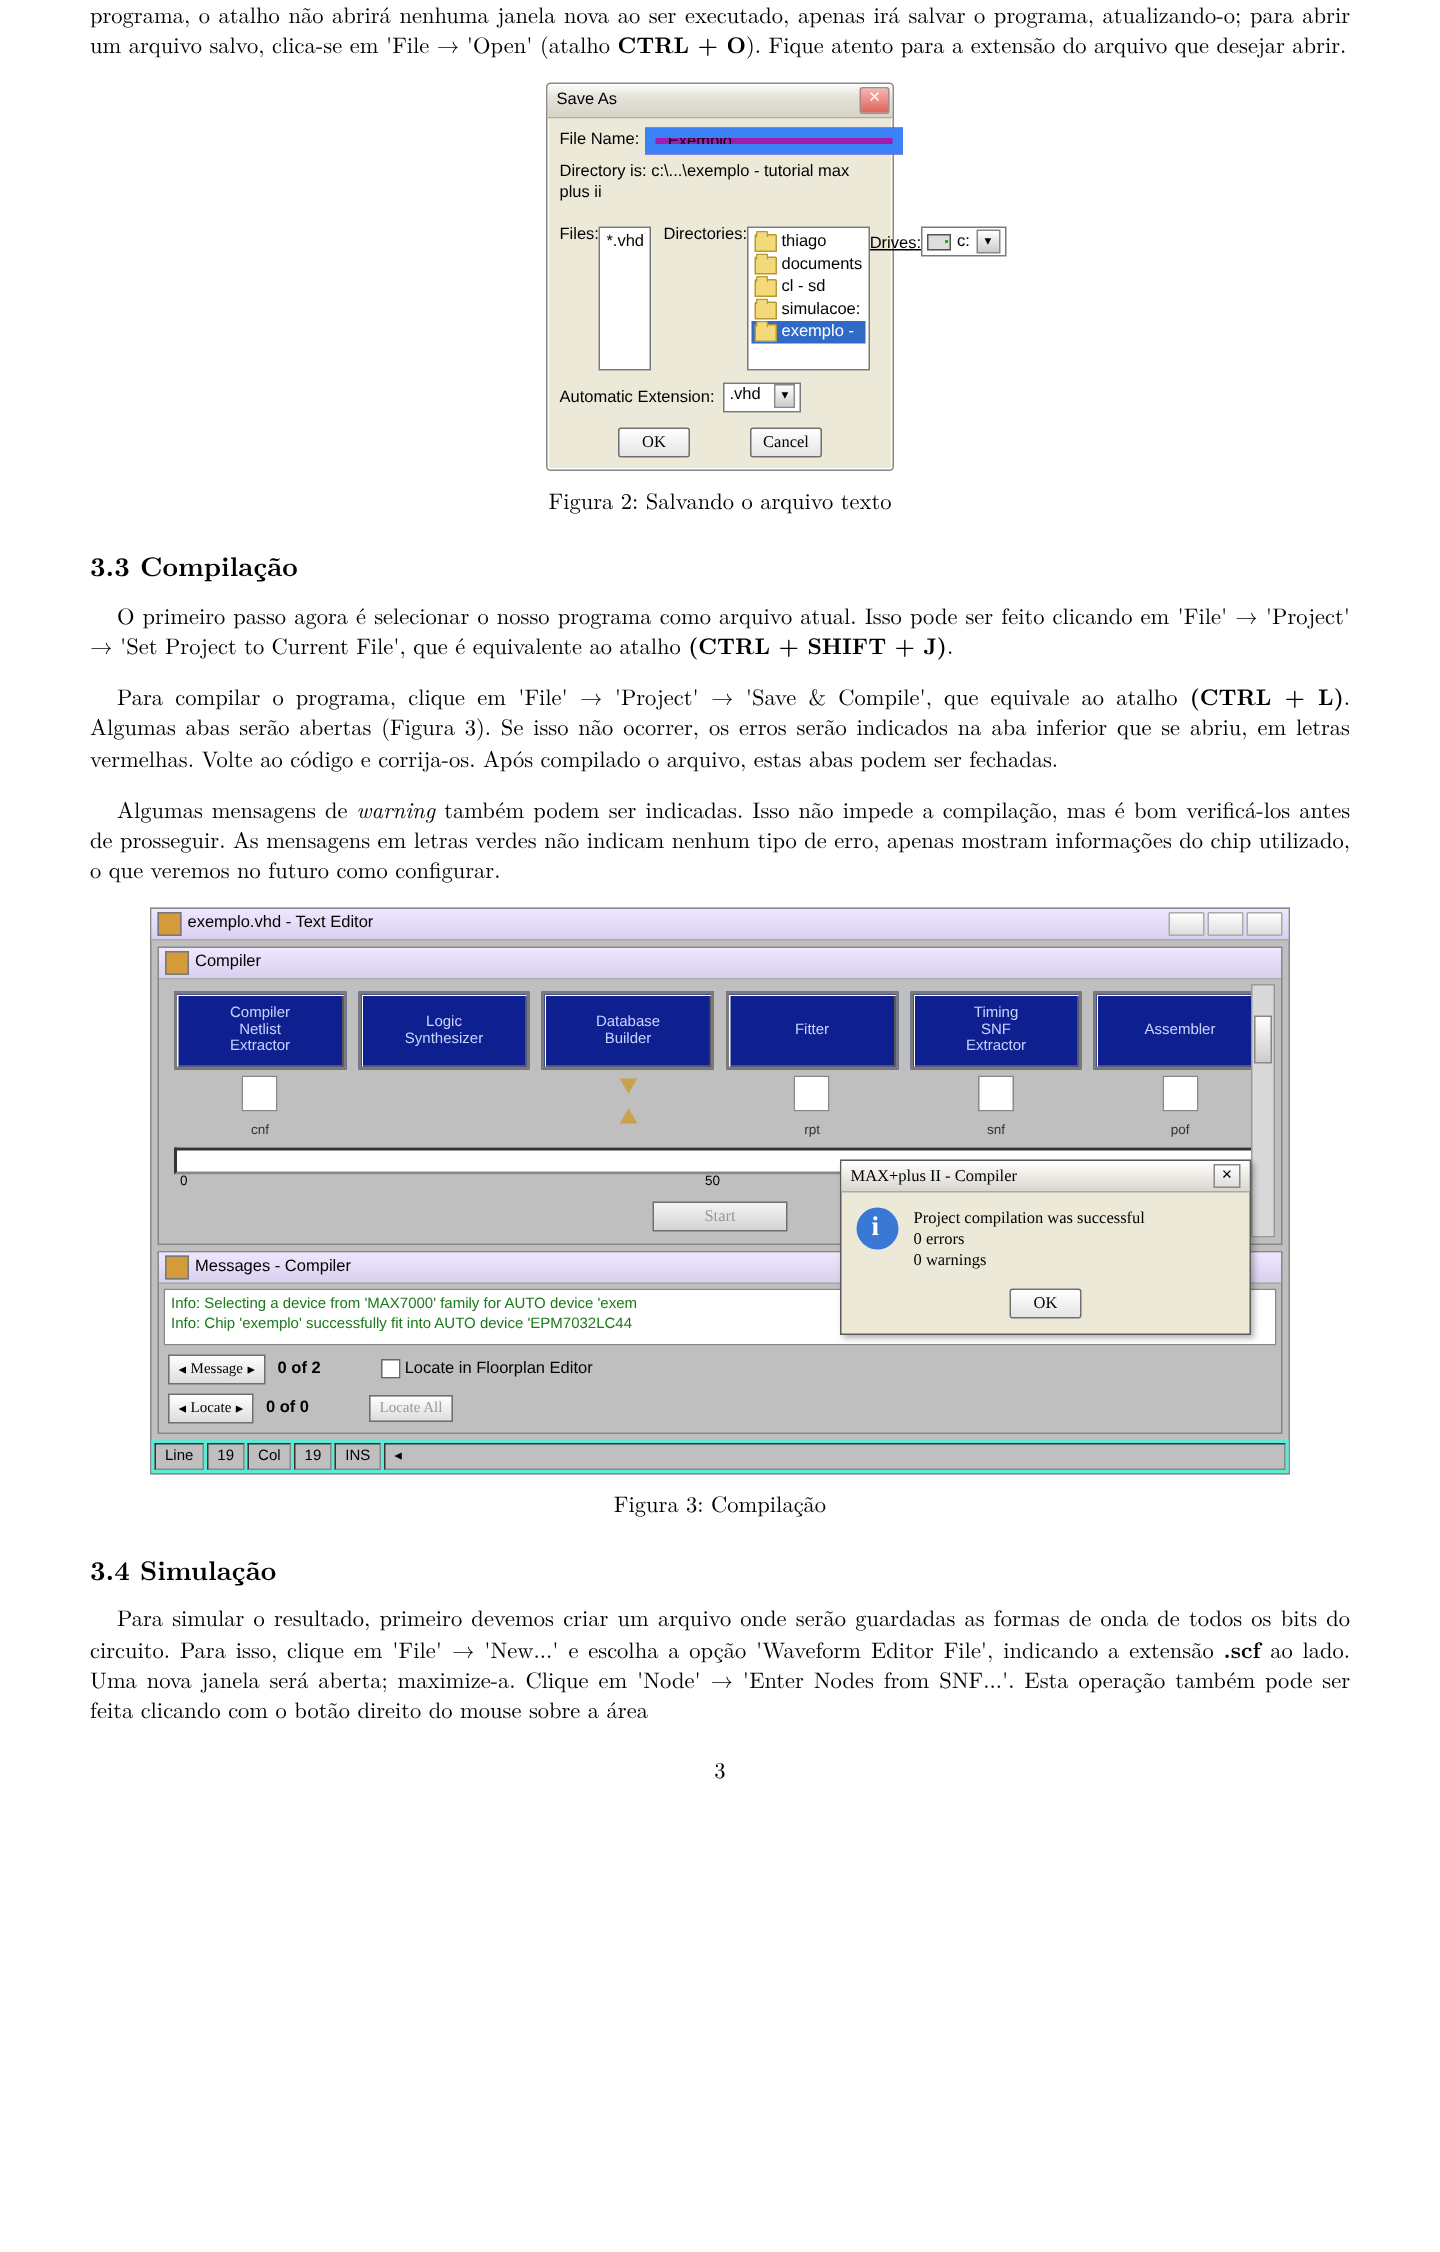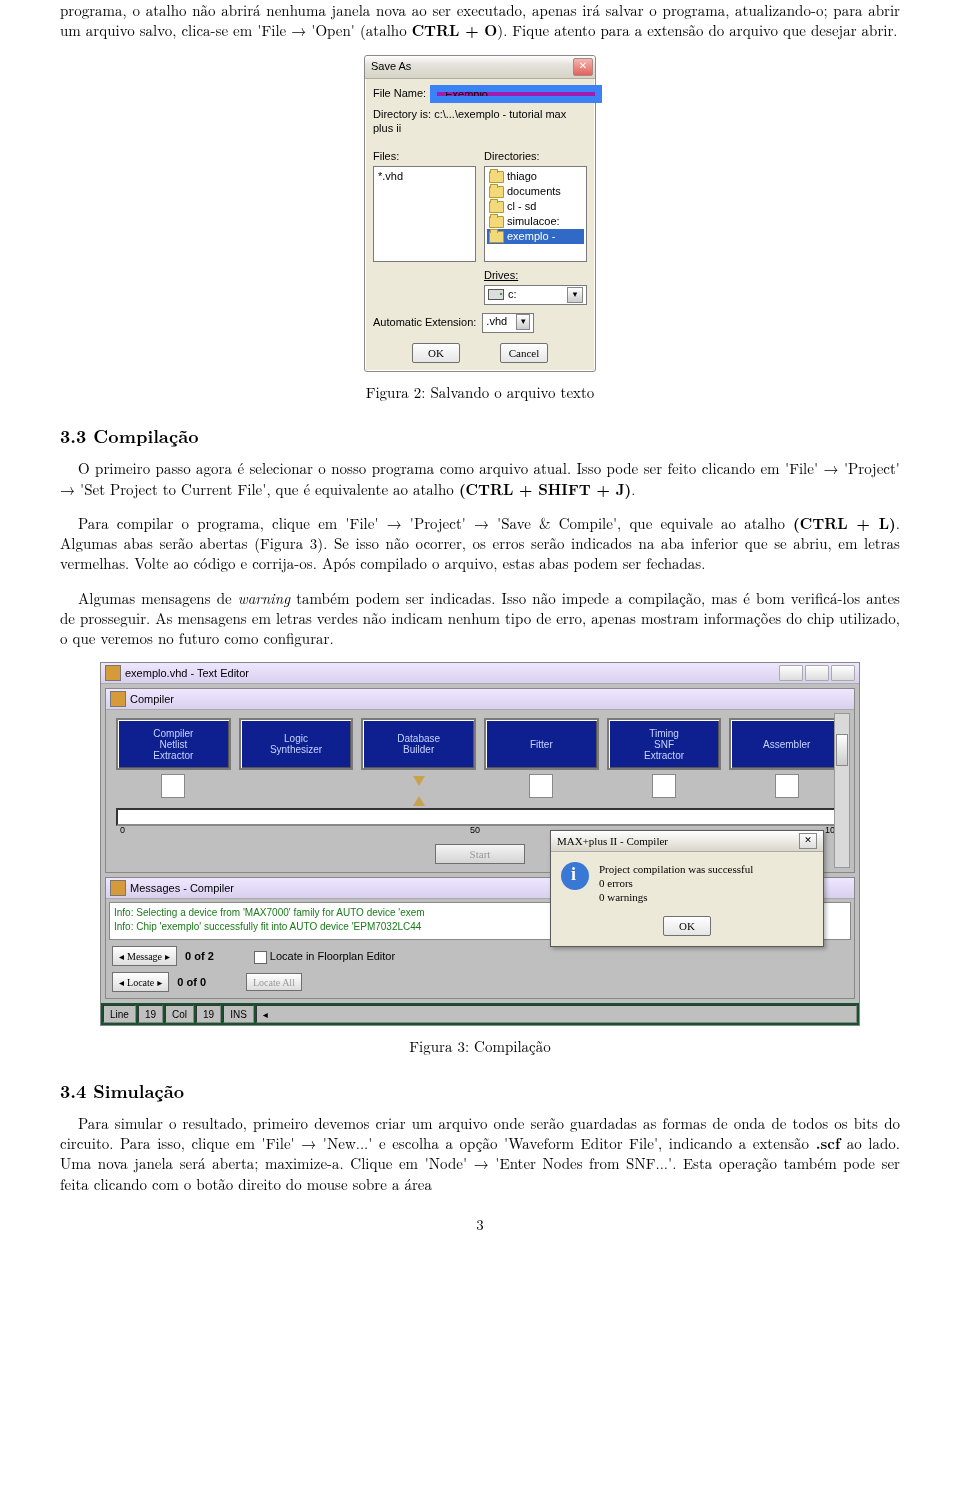--- a/index.html
+++ b/index.html
@@ -41,21 +41,21 @@
   }
   .saveas .body{ padding:6px 8px 8px 8px; }
   .saveas .row{ display:flex; align-items:center; margin-bottom:4px; gap:4px;}
   .saveas label{ white-space:nowrap; }
   .saveas input[type=text].fn{
     flex:1; height:18px; border:7px solid #3b82f6; background:#a21caf; padding:0 8px;
     font-family:Tahoma,Arial; font-size:11px; box-sizing:border-box;
   }
   .saveas .dirline{ font-size:11px; margin-bottom:13px;}
   .saveas .cols{ display:flex; gap:8px; }
-  .saveas .col{ flex:1 1 50%; display:flex; flex-direction:column;}
+  .saveas .col{ flex:1 1 50%; display:flex; flex-direction:row;}
   .saveas .listbox{
     border:1px solid #7a7a7a; background:#fff; height:90px; margin-top:2px;
     padding:2px 2px; overflow:hidden; position:relative;
   }
   .saveas .listbox .item{ display:flex; align-items:center; gap:3px; height:15px; padding:0 2px;}
   .saveas .listbox .item.sel{ background:#3169c6; color:#fff;}
   .folder-ico{
     width:13px;height:10px;background:#f3d97a;border:1px solid #b59a33;
     border-radius:1px 1px 0 0; position:relative; display:inline-block;
   }
@@ -108,27 +108,27 @@
   .start-row{ display:flex; gap:8px; padding:14px 10px 8px 10px; justify-content:center;}
   .graybtn{ width:90px;height:20px;border:1px solid #707070;background:linear-gradient(#f4f4f4,#d4d4d4);font:11px Tahoma;color:#9a9a9a;}
   .msgwin{ margin:4px; background:#bfbfbf; border:1px solid #888;}
   .msgwin .tb3{ height:20px; background:linear-gradient(#efe6ff,#d9d0ef);
     display:flex;align-items:center;padding:0 4px;gap:4px;border-bottom:1px solid #aaa;}
   .msgbody{ background:#fff; border:1px solid #888; margin:3px; padding:3px 4px; height:30px;}
   .msgbody .line{ color:#1a7a1a; font-size:10px; white-space:nowrap; overflow:hidden;}
   .navrow{ display:flex; align-items:center; gap:8px; padding:3px 6px 6px 6px;}
   .navbtn{ border:1px solid #707070; background:linear-gradient(#fff,#ddd); height:18px; padding:0 6px; font:10px Tahoma; display:inline-flex; align-items:center; gap:3px;}
   .chk{ width:11px;height:11px;border:1px solid #666;background:#fff;display:inline-block;vertical-align:middle;margin-right:3px;}
-  .statusbar{ display:flex; gap:2px; background:#14532d; padding:2px;}
+  .statusbar{ display:flex; gap:2px; background:#5eead4; padding:2px;}
   .statusbar span{ border:1px inset #888; padding:1px 6px; font-size:10px; background:#bfbfbf; height:14px; display:inline-flex; align-items:center;}
   .statusbar .flex{flex:1;}
   
   
   .popup{
-    position:absolute; right:36px; top:168px; width:272px; background:#ece9d8;
+    position:absolute; right:26px; top:168px; width:272px; background:#ece9d8;
     border:1px solid #5a5a5a; box-shadow:2px 2px 4px rgba(0,0,0,.3);
     font:11px Tahoma;
   }
   .popup .ptb{ height:20px; background:linear-gradient(#fff,#d9d6ca); border-bottom:1px solid #aaa;
     display:flex;align-items:center;padding:0 6px; justify-content:space-between;}
   .popup .pbody{ padding:10px 10px 6px 10px; display:flex; gap:10px;}
   .info-ico{ width:28px;height:28px;border-radius:50%;background:#3a78d6; position:relative; flex:0 0 28px;}
   .info-ico::after{content:"i"; color:#fff; font:bold 18px Georgia; position:absolute; left:10px; top:2px;}
   .popup .ptxt{ font-size:11px; line-height:14px;}
   .popup .pbtn{ display:flex; justify-content:center; padding:6px 0 10px 0;}
@@ -264,20 +264,28 @@
         <div class="slot">
             <div class="tiny-ico"></div>
           </div>
         <div class="slot">
             <div class="tiny-ico"></div>
           </div>
         <div class="slot">
             <div class="tiny-ico"></div>
           </div>
       </div>
+      <div class="label-row">
+        <div class="slot">cnf</div>
+        <div class="slot"></div>
+        <div class="slot"></div>
+        <div class="slot">rpt</div>
+        <div class="slot">snf</div>
+        <div class="slot">pof</div>
+      </div>
       <div class="progress">
         <div class="prog-ticks">
           <span>0</span>
           <span>50</span>
           <span>100</span>
         </div>
       </div>
       <div class="start-row">
         <button class="graybtn">Start</button>
       </div>

